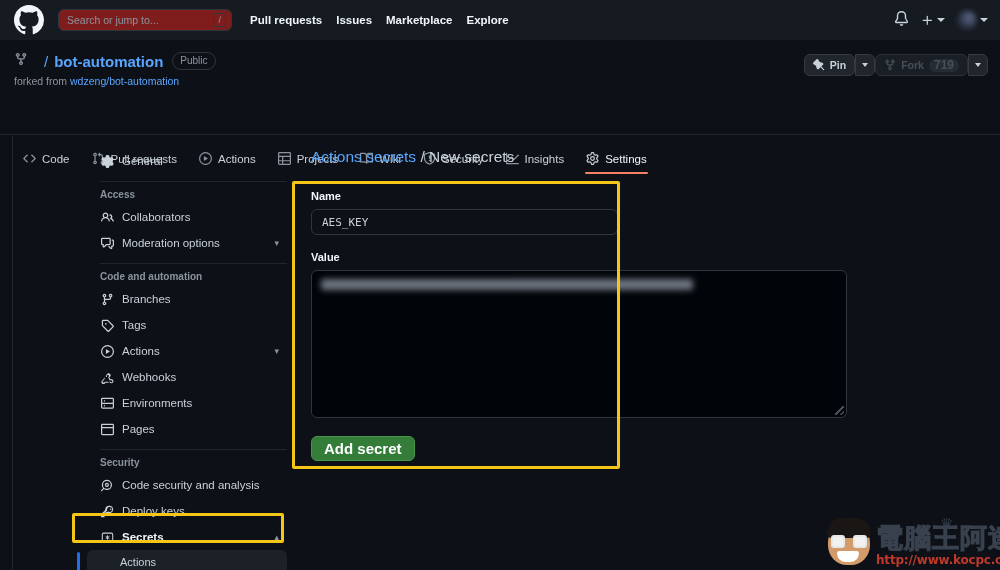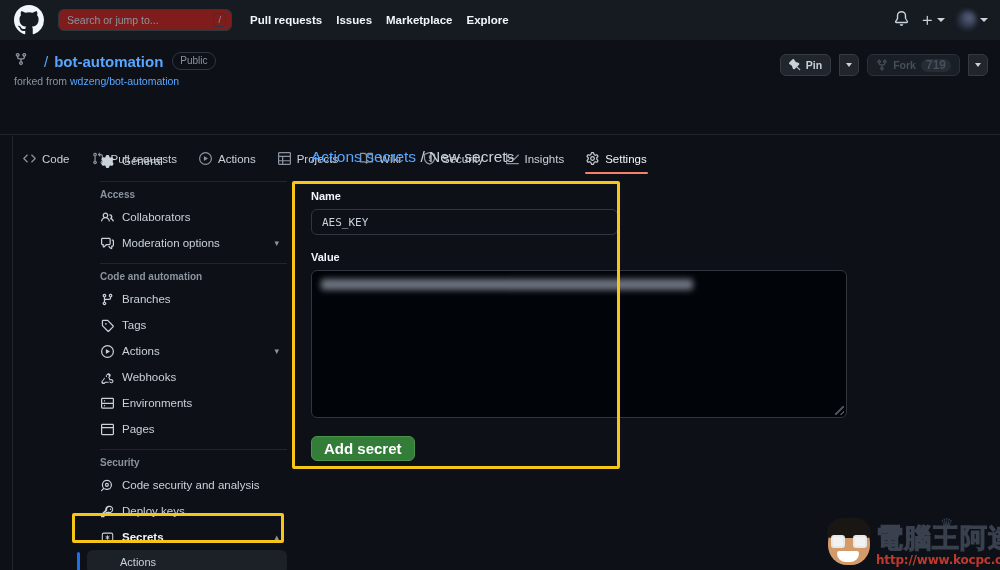--- a/index.html
+++ b/index.html
@@ -86,21 +86,21 @@
     padding: 1px 7px; line-height: 14px;
   }
   .forked-from {
     position: absolute; left: 14px; top: 35px;
     font-size: 10.5px; color: #8b949e;
   }
   .forked-from a { color: #58a6ff; text-decoration: none; }
 
   .repo-actions {
     position: absolute; right: 12px; top: 14px;
-    display: flex; align-items: center; gap: 8px;
+    display: flex; align-items: center; gap: 0;
   }
   .btn {
     height: 22px; display: flex; align-items: center; gap: 5px;
     background: #21262d; border: 1px solid #363b42; border-radius: 6px;
     padding: 0 8px; font-size: 10.5px; color: #c9d1d9; font-weight: 600;
     white-space: nowrap;
   }
   .btn .count {
     background: #30363d; border-radius: 10px; padding: 0 5px;
     font-size: 12px; line-height: 13px; color: #c9d1d9;

